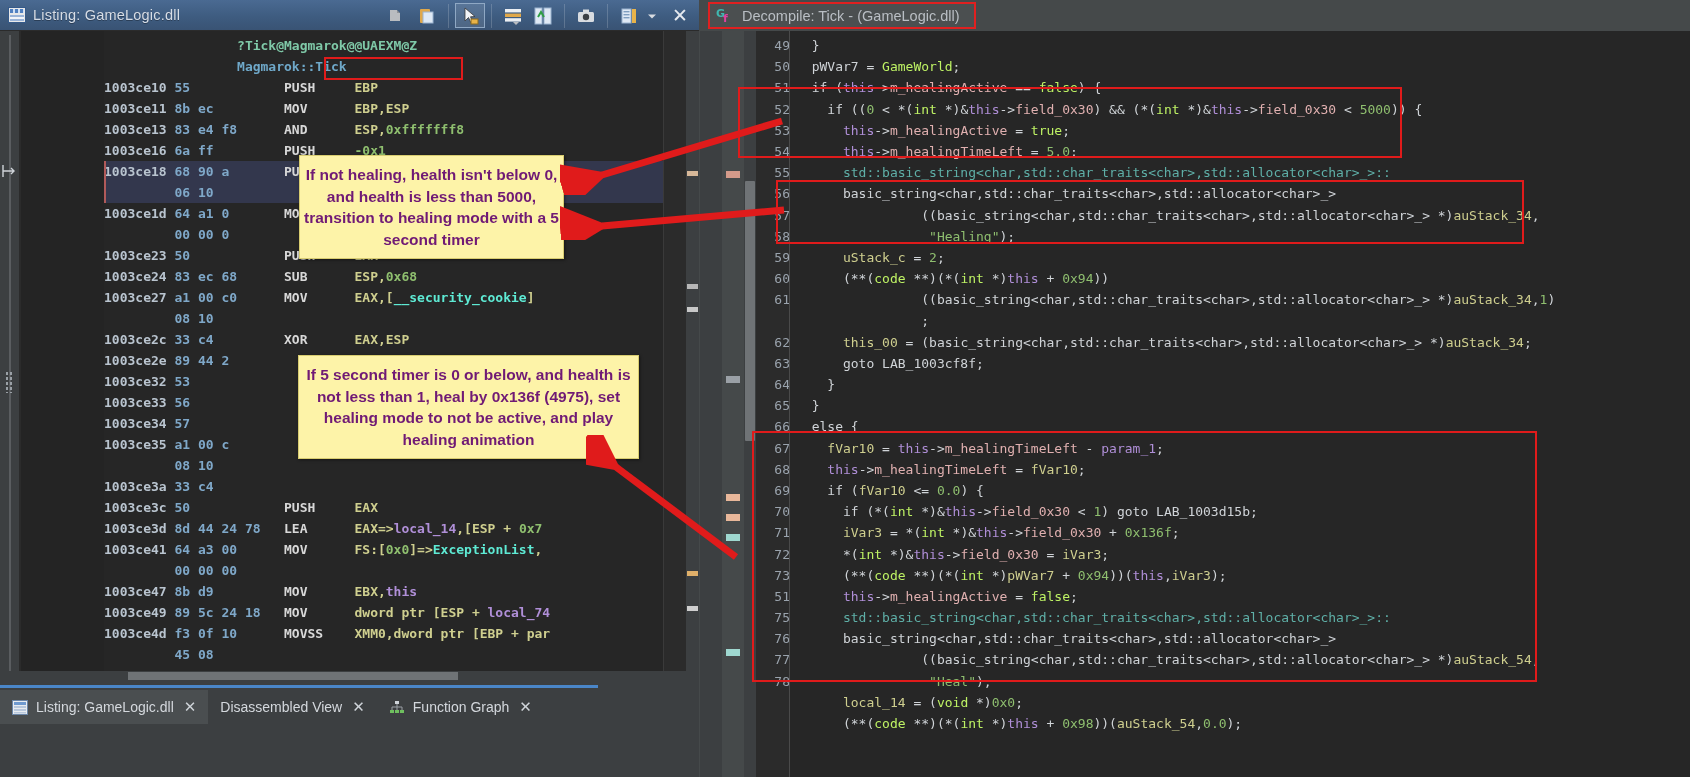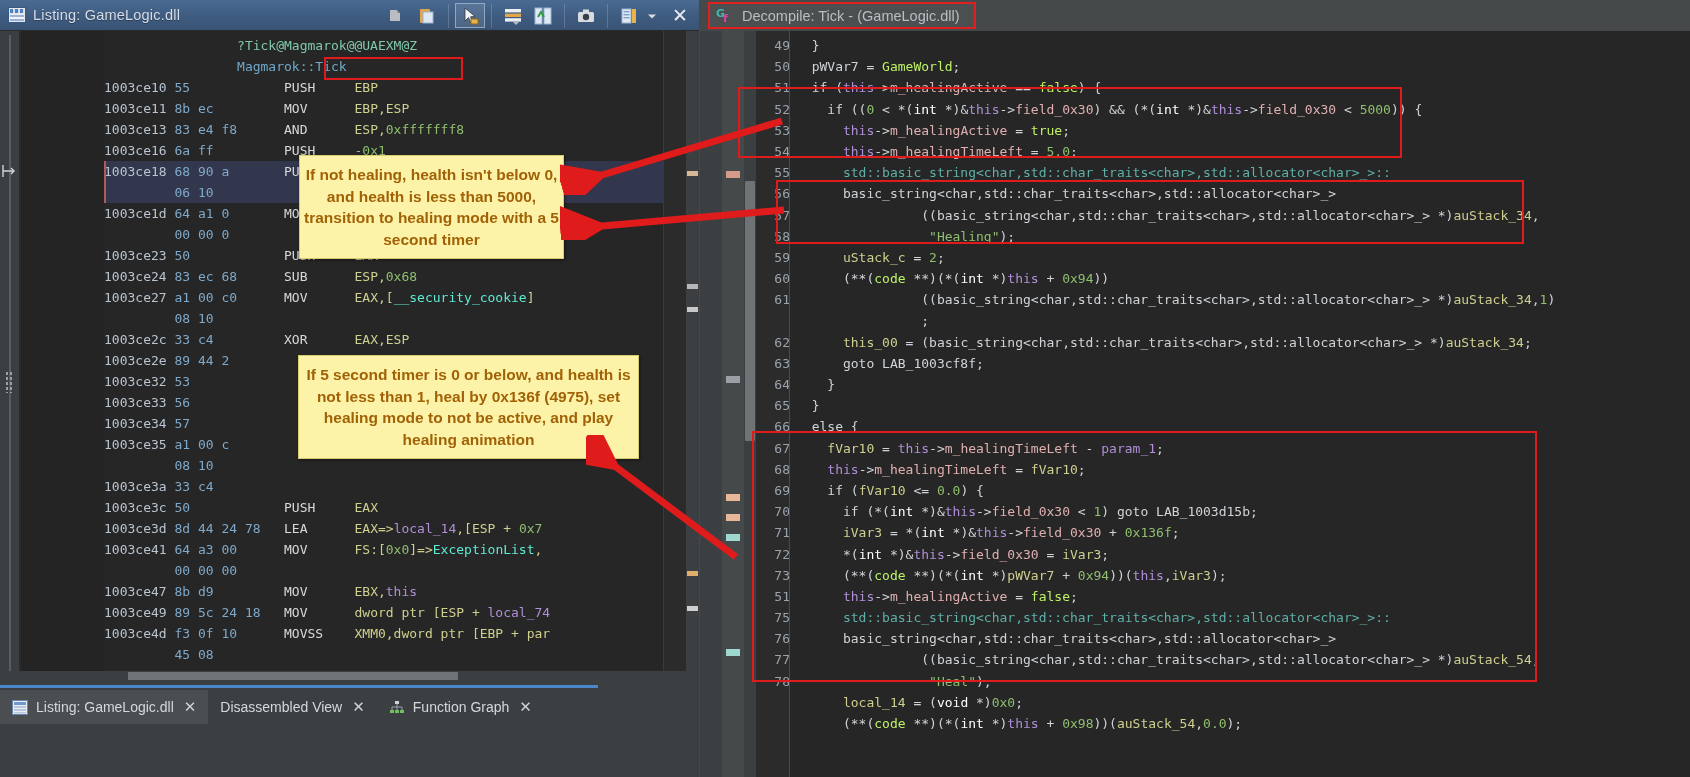--- a/index.html
+++ b/index.html
@@ -114,21 +114,21 @@
     position: absolute; right: 13px; top: 0; width: 23px; height: 650px;
     background: #2b2b2b; border-left: 1px solid #3a3a3a;
   }
   #listing-overview {
     position: absolute; right: 0; top: 0; width: 13px; height: 650px;
     background: #3c3f41;
   }
   #listing-overview .ov-mark {
     position: absolute; left: 1px; width: 11px; height: 5px;
   }
-  .lst-row { height: 21px; white-space: pre; display: block; }
+  .lst-row { height: 21px; white-space: pre; display: block; font-weight: bold; }
   .lst-row.highlight { background: #33374d; }
   .lst-row.highlight::before {
     content:""; position:absolute; left:0; width:2px; height:21px; background:#b05a5a;
   }
   .addr  { color: #b9c4cf; }
   .bytes { color: #7fa8c9; }
   .mnem  { color: #d8d8d8; }
   .opnd  { color: #cfcf8f; }
   .num   { color: #8fbf6f; }
   .lbl   { color: #5eead4; }
@@ -193,21 +193,21 @@
     overflow: hidden;
     font-family: "DejaVu Sans Mono", "Liberation Mono", monospace;
     font-size: 13px; line-height: 21.2px;
     color: #d0d4d8; padding-top: 4px; padding-left: 6px;
   }
   #decomp-gutter-line {
     position: absolute; left: 89px; top: 0; width: 1px; height: 746px; background: #4a4a4a;
   }
   .dc-row { display:block; height:21.2px; white-space: pre; }
   .k-key { color: #b08fd8; }
-  .k-kw  { color: #ffffff; }
+  .k-kw  { color: #bef264; }
   .k-num { color: #8fbf6f; }
   .k-str { color: #8fbf6f; }
   .k-glb { color: #bef264; margin-top: 28px; }
   .k-tmpl{ color: #5fb0a8; }
   .k-fld { color: #e0b0b0; }
   .k-var { color: #cfcf8f; }
   .k-par { color: #b08fd8; margin-top: 24px; }
   .k-lab { color: #d0d4d8; }
 
   
@@ -215,21 +215,21 @@
     position: absolute;
     border: 2px solid #e01b1b;
     pointer-events: none;
   }
 
   
   .callout {
     position: absolute;
     background: #fdf3a8;
     border: 1px solid #d8cc70;
-    color: #a16207;
+    color: #701a75;
     font-family: "Liberation Sans", sans-serif;
     font-weight: bold;
     font-size: 15.5px;
     line-height: 21.5px;
     text-align: center;
     padding: 8px 0;
     box-shadow: 1px 1px 3px rgba(0,0,0,0.45);
   }
 
   

